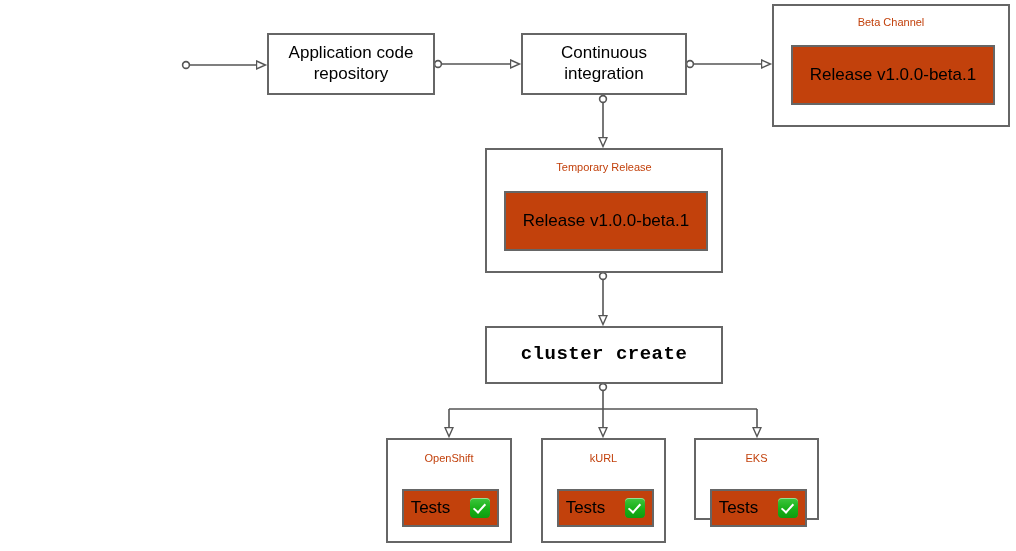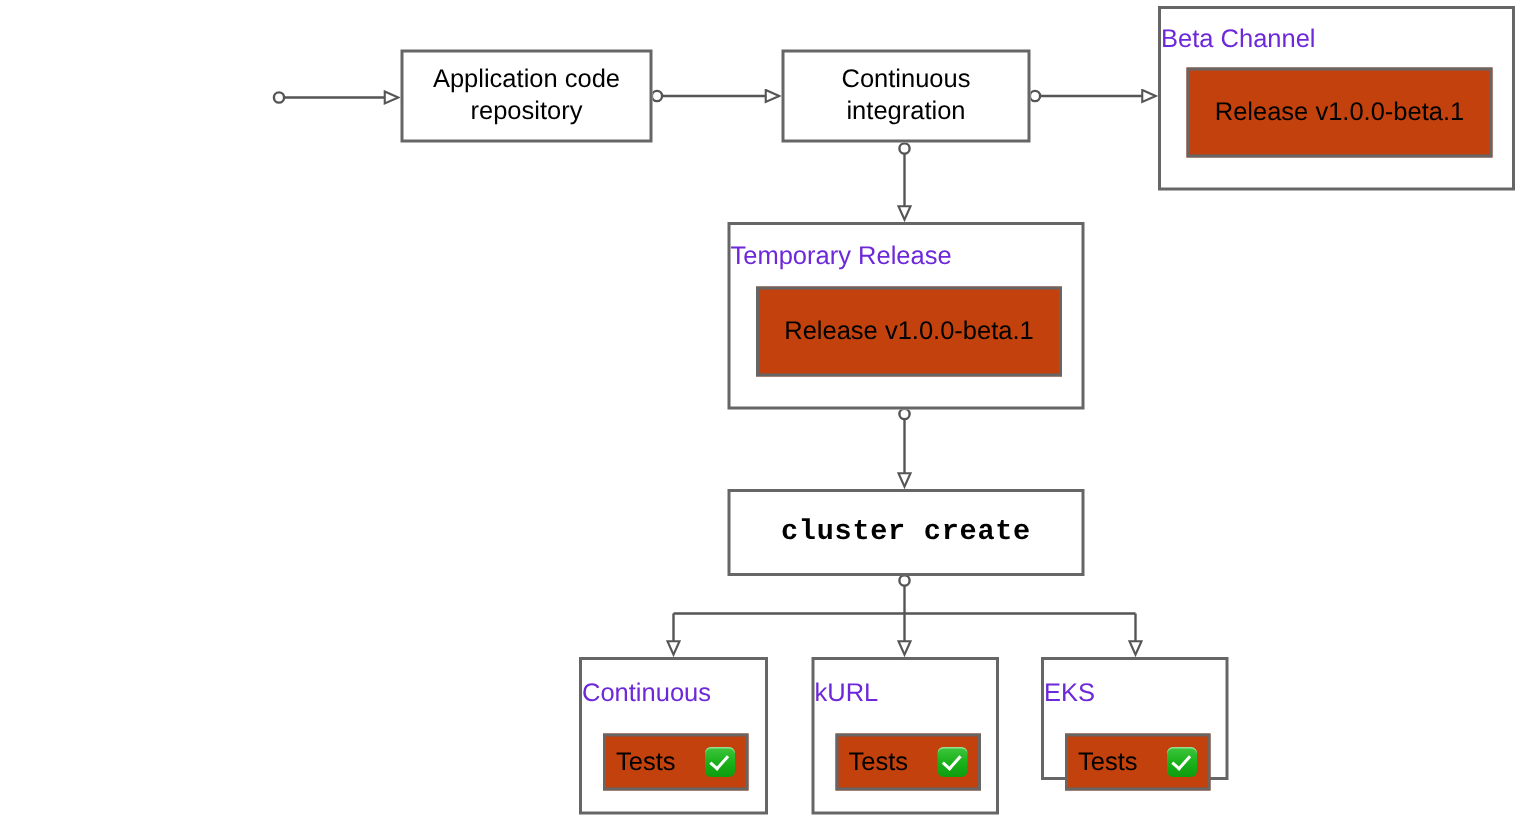--- a/index.html
+++ b/index.html
@@ -41,23 +41,23 @@
     color: #000000;
   }
   .node.container {
     display: block;
     padding: 0;
   }
   .container-title {
     position: absolute;
     left: 0;
     right: 0;
-    text-align: left;
-    font-size: 17px;
-    color: #6d28d9;
+    text-align: center;
+    font-size: 11px;
+    color: #c2410c;
   }
   .inner-box {
     position: absolute;
     box-sizing: border-box;
     border: 2px solid #666666;
     background: #c2410c;
     display: flex;
     align-items: center;
     justify-content: center;
     font-size: 17px;
@@ -165,21 +165,21 @@
     <div class="inner-box" style="left:17px; top:41px; width:204px; height:60px;">
       <span>Release v1.0.0-beta.1</span>
     </div>
   </div>
 
   <div class="node" style="left:485px; top:326px; width:238px; height:58px;">
     <span class="mono-node">cluster create</span>
   </div>
 
   <div class="node container" style="left:386px; top:438px; width:126px; height:105px;">
-    <div class="container-title" style="top:12px;">Continuous</div>
+    <div class="container-title" style="top:12px;">OpenShift</div>
     <div class="inner-box" style="left:14px; top:49px; width:97px; height:38px;">
       <span class="tests-row">
         <span>Tests</span>
         <span class="check-badge"></span>
       </span>
     </div>
   </div>
 
   <div class="node container" style="left:541px; top:438px; width:125px; height:105px;">
     <div class="container-title" style="top:12px;">kURL</div>

